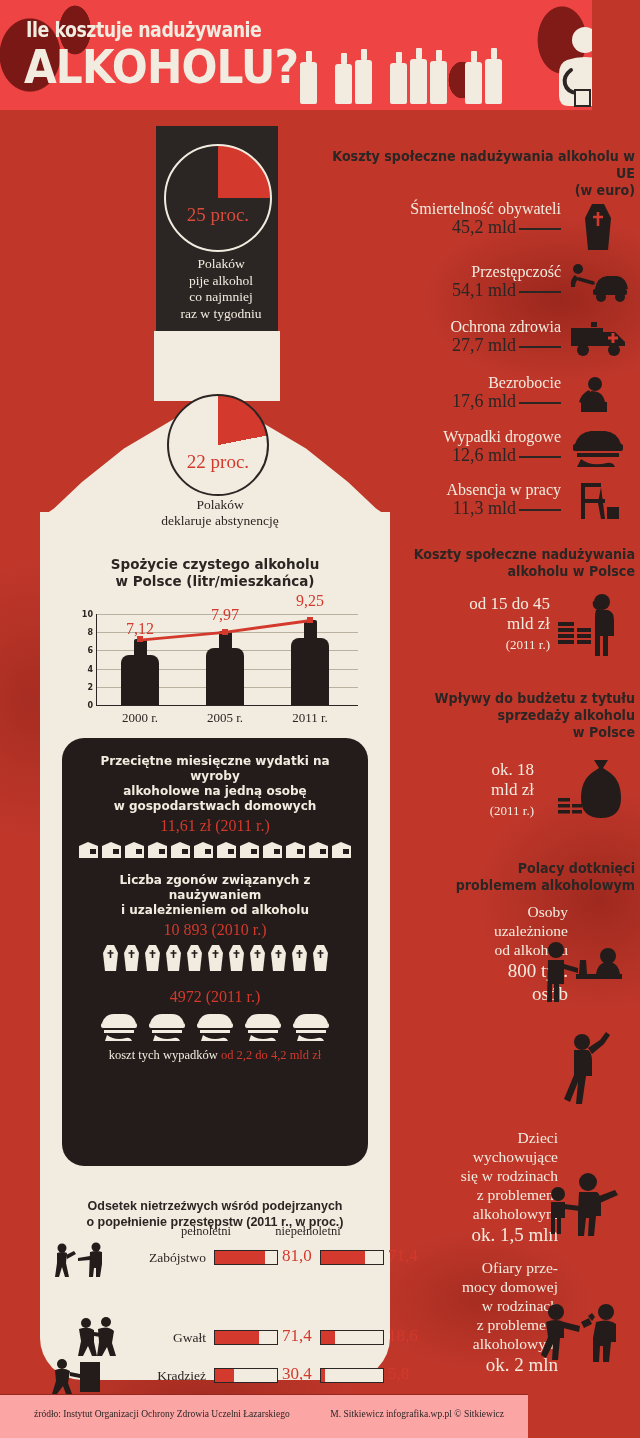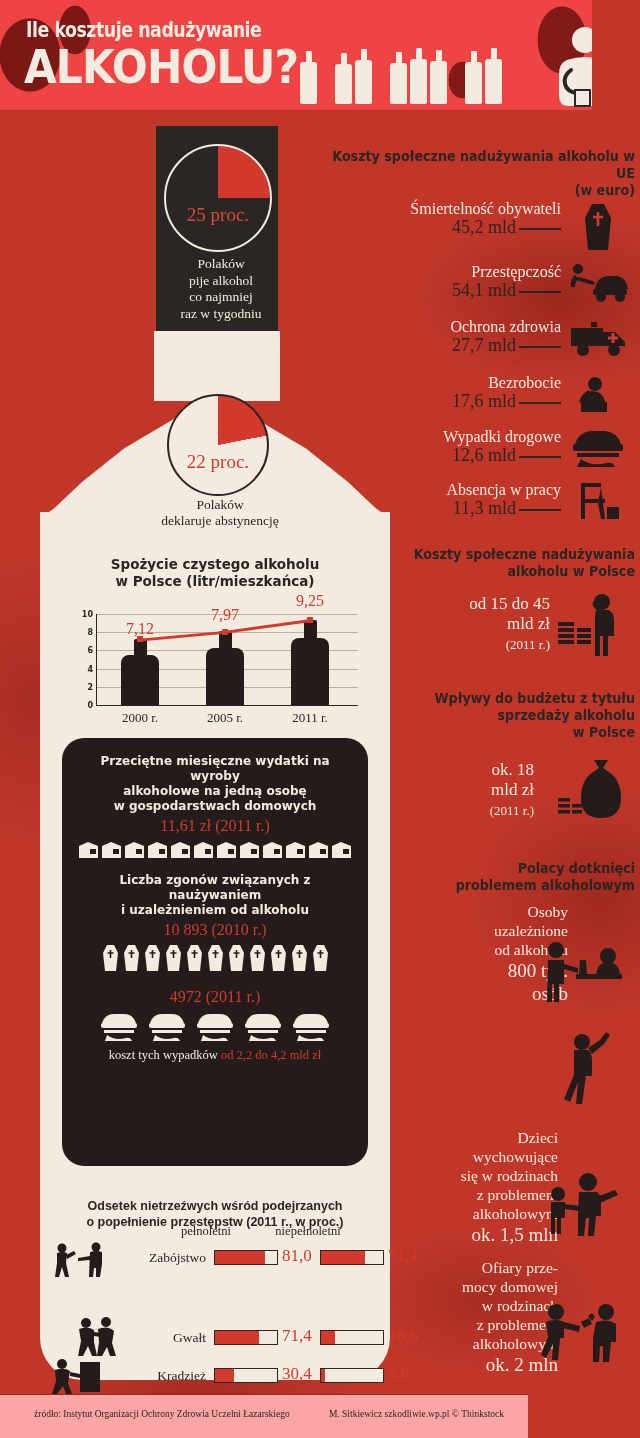--- a/index.html
+++ b/index.html
@@ -660,15 +660,15 @@
       </div>
     <div class="mval" style="left:230px; top:6px">30,4</div>
     <div class="meter" style="left:268px; top:10px">
         <i style="width:5.8%"></i>
       </div>
     <div class="mval" style="left:336px; top:6px">5,8</div>
   </div>
 
   <div class="footer">
     <div class="src">źródło: Instytut Organizacji Ochrony Zdrowia Uczelni Łazarskiego</div>
-    <div class="cred">M. Sitkiewicz szkodliwie.wp.pl © Thinkstock</div>
+    <div class="cred">M. Sitkiewicz infografika.wp.pl © Sitkiewicz</div>
   </div>
 </div>
 
 </body></html>

